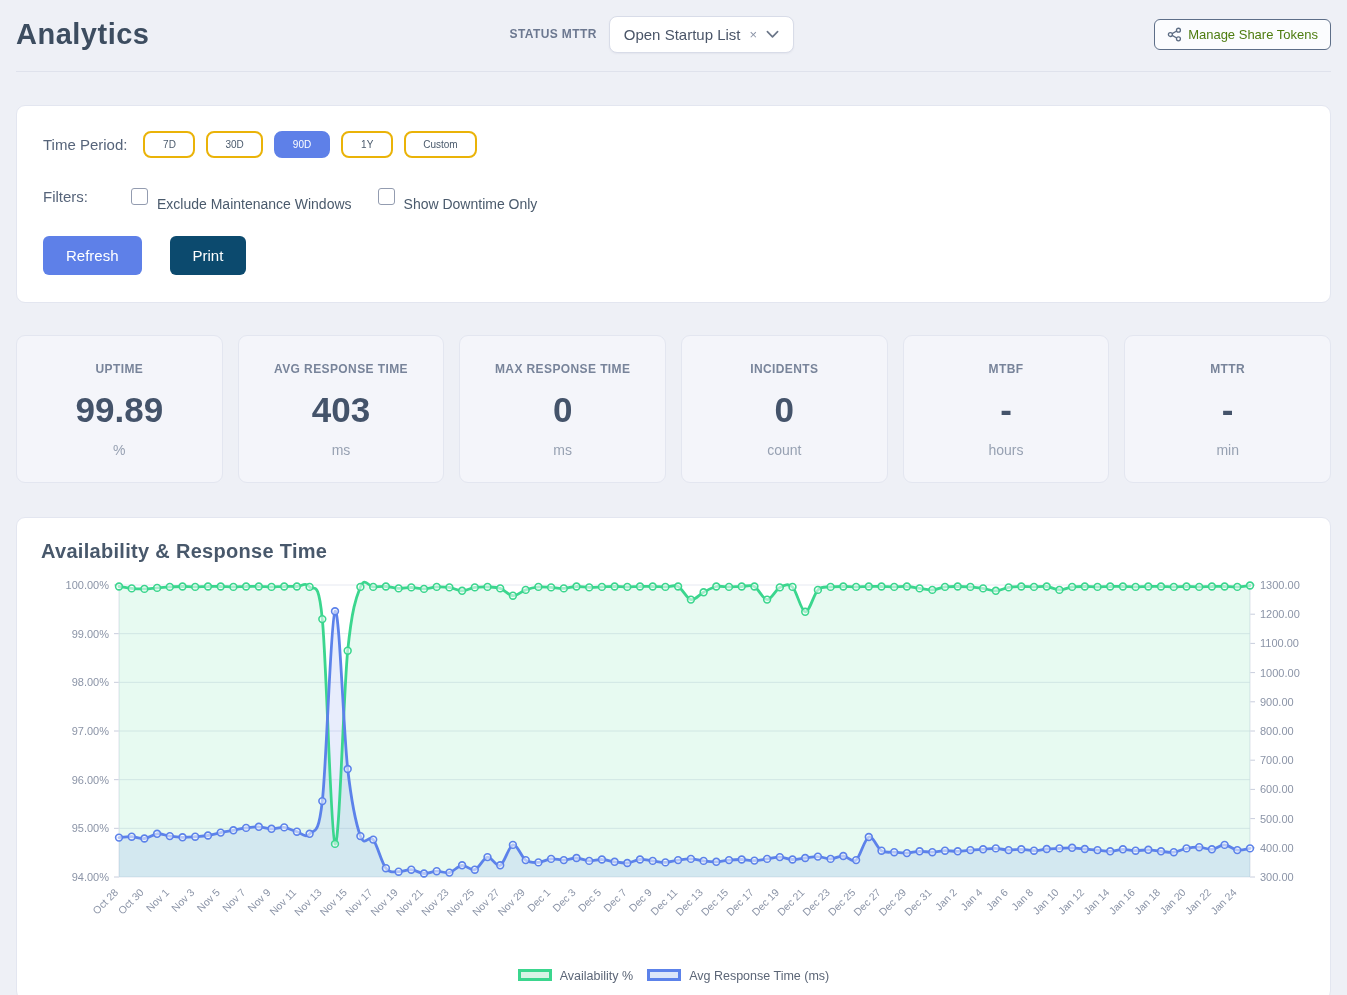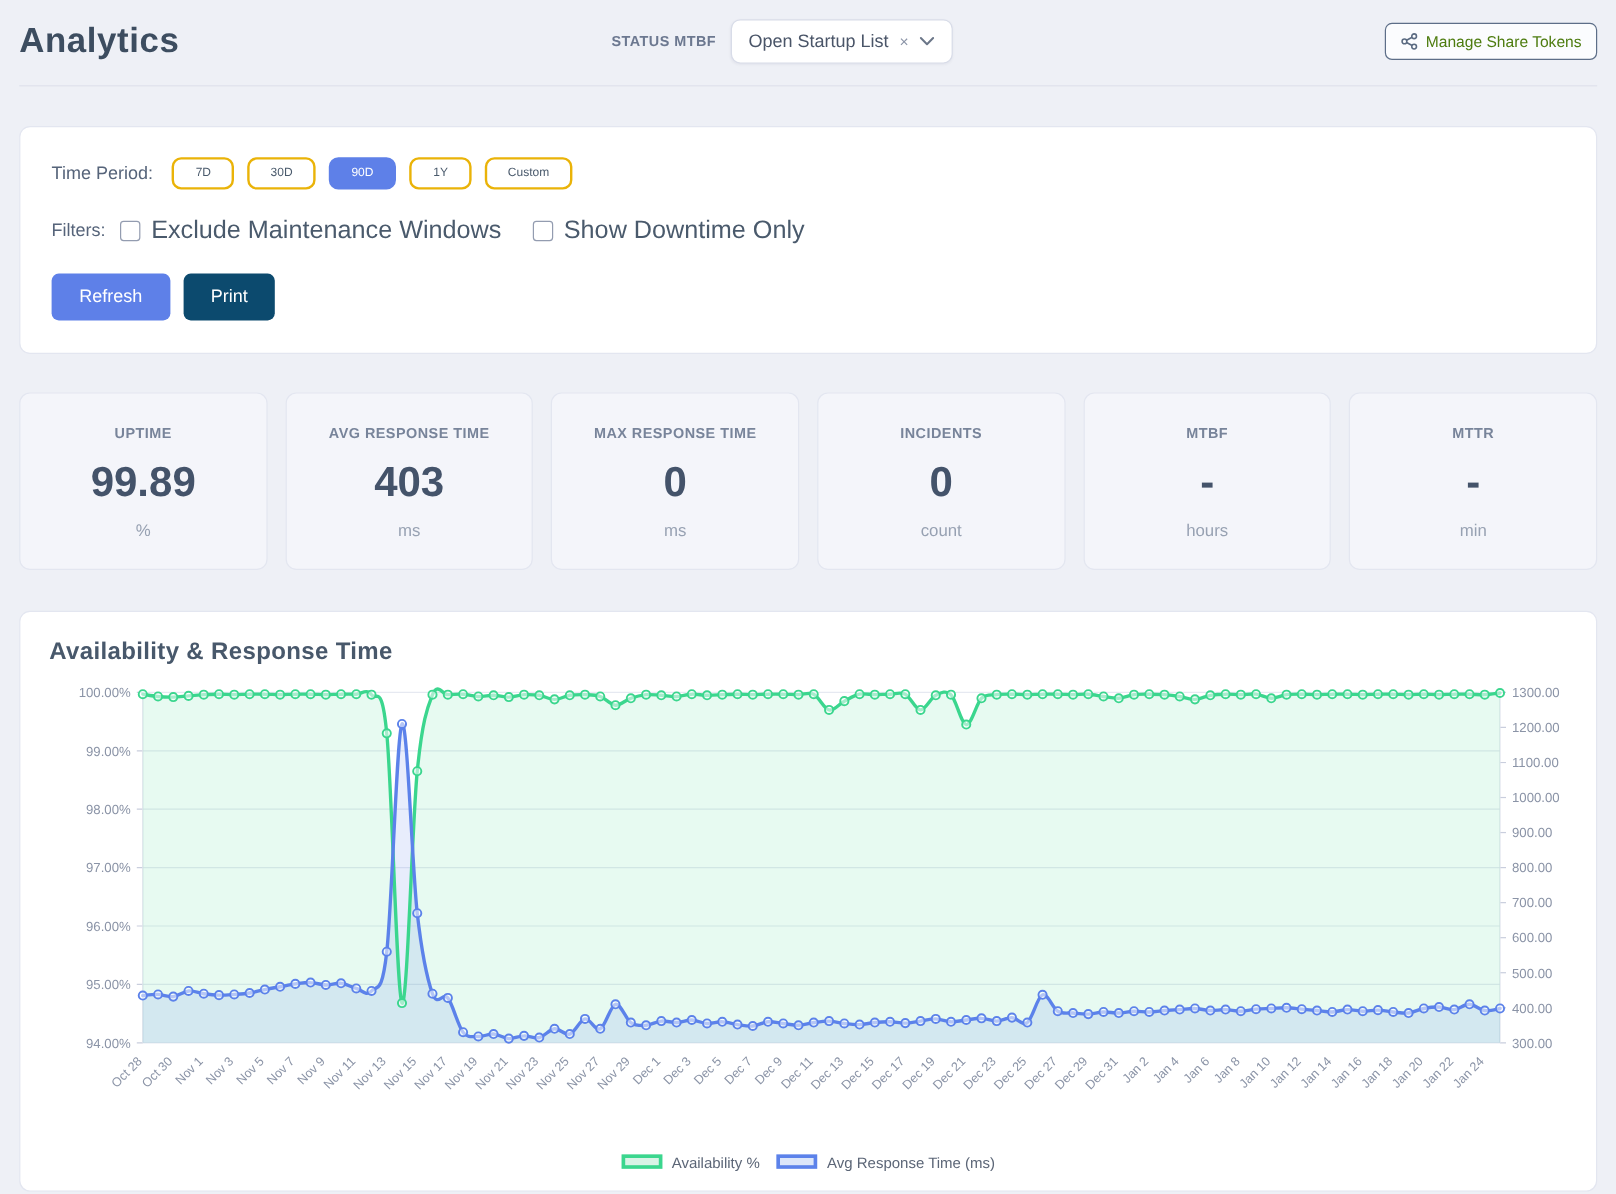--- a/index.html
+++ b/index.html
@@ -39,28 +39,28 @@
   }
   .controls-panel { margin-top:33px; padding:25px 26px 27px 26px; }
   .row { display:flex; align-items:center; }
   .row-label { font-size:15px; color:#56647a; margin-right:16px; }
   .tp-buttons { display:flex; gap:11px; }
   .tp-btn {
     background:#fff; border:2px solid #eab308; border-radius:8px;
     padding:6px 17px; font-size:10px; color:#4a5a6c; cursor:pointer; min-width:52px; text-align:center;
   }
   .tp-btn.active { background:#5e80e8; border-color:#5e80e8; color:#fff; }
-  .filters-row { margin-top:22px; gap:9px; }
+  .filters-row { margin-top:22px; gap:40px; }
   .filter-item { display:flex; align-items:center; gap:9px; cursor:pointer; }
   .cb {
     width:17px; height:17px; border:1.6px solid #939cb0; border-radius:3px; background:#fff;
     display:inline-block; flex:none;
   }
-  .filter-text { font-size:21px; color:#4a5a6c; }
-  .action-row { margin-top:24px; gap:11px; }
+  .filter-text { font-size:14px; color:#4a5a6c;margin-top:16px; }
+  .action-row { margin-top:24px; gap:28px; }
   .btn { border:none; border-radius:6px; padding:11px 23px; font-size:15px; color:#fff; cursor:pointer; }
   .btn-primary { background:#5e80e8; }
   .btn-secondary { background:#0c4a6e; }
 
   
   .stats { display:grid; grid-template-columns:repeat(6,1fr); gap:15px; margin-top:32px; }
   .stat-card {
     background:#f4f5fa; border:1px solid #e3e6f0; border-radius:9px;
     text-align:center; padding:26px 8px 24px 8px;
   }
@@ -79,21 +79,21 @@
   .legend-text { font-size:12.5px; color:#5c6677; }
 </style>
 </head>
 <body>
 
 <div class="page">
 
   <div class="header">
     <div class="app-title">Analytics</div>
     <div class="header-center">
-      <span class="status-page-label">STATUS MTBF</span>
+      <span class="status-page-label">STATUS MTTR</span>
       <div class="status-select">
         <span class="sel-text">Open Startup List</span>
         <span class="clear-x">×</span>
         <svg class="chev" viewBox="0 0 14 9">
           <path d="M1.5 1.5 L7 7 L12.5 1.5" fill="none" stroke="#6b7688" stroke-width="1.8" stroke-linecap="round" stroke-linejoin="round"></path>
         </svg>
       </div>
     </div>
     <button class="manage-btn">
       <svg width="15" height="15" viewBox="0 0 16 16">

